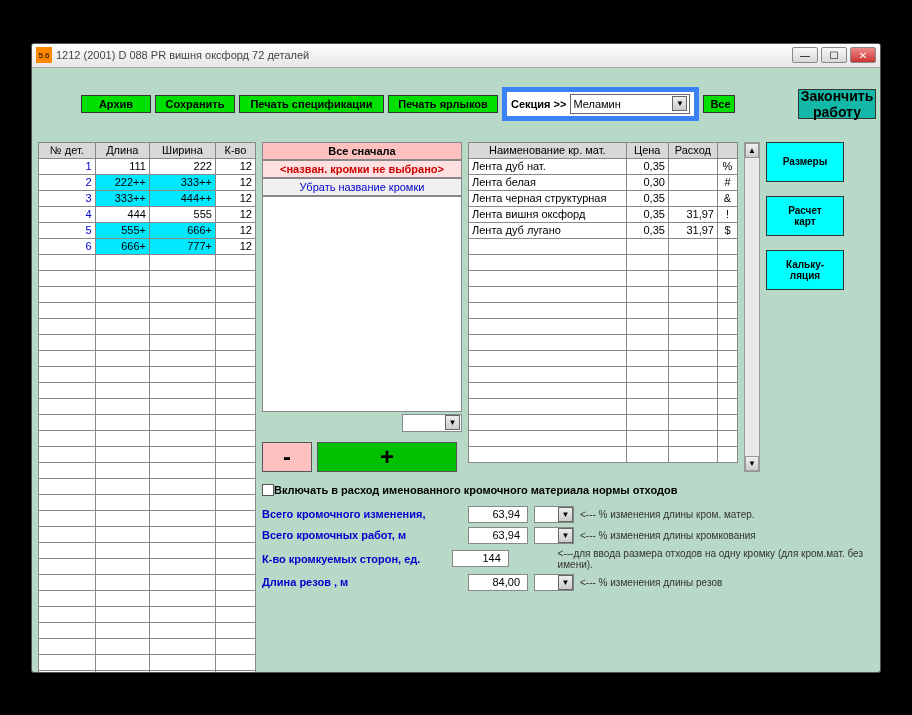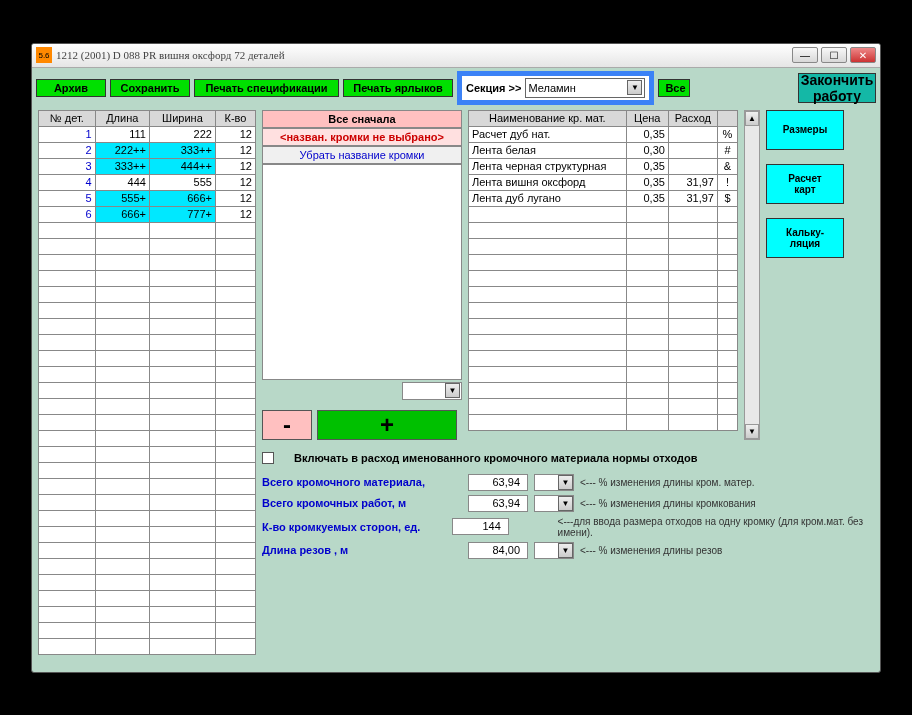--- a/index.html
+++ b/index.html
@@ -33,36 +33,37 @@
   .titlebar .icon {
     width: 16px; height: 16px;
     background: #ff8800;
     font-size: 8px;
     display: flex;
     align-items: center;
     justify-content: center;
     color: #000;
     margin-right: 4px;
   }
-  .titlebar .title { flex: 1; color: #444; font-family: Liberation Serif, serif; }
+  .titlebar .title { flex: 1; color: #444; }
   .win-btns { display: flex; gap: 3px; }
   .win-btn {
     width: 26px; height: 16px;
     border: 1px solid #888;
     border-radius: 2px;
     background: linear-gradient(#f8f8f8,#d8d8d8);
     display: flex; align-items: center; justify-content: center;
     font-size: 10px;
   }
   .win-btn.close { background: linear-gradient(#e88,#c33); color: #fff; }
   .toolbar {
     display: flex;
     gap: 4px;
-    padding: 3px 4px;
+    padding: 19px 4px;
     align-items: center;
+    margin-left: 45px;
   }
   .btn {
     border: 1px solid #333;
     padding: 2px 6px;
     font-size: 11px;
     text-align: center;
     cursor: pointer;
     font-family: inherit;
   }
   .btn-green { background: #00e000; font-weight: bold; }
@@ -135,21 +136,21 @@
     display: flex;
     align-items: center;
     padding: 0 2px;
   }
   .plus-minus { display: flex; gap: 5px; margin-top: 10px; }
   .minus-btn { width: 50px; height: 30px; background: #ffc0c0; border: 1px solid #555; font-size: 24px; font-weight: bold; display: flex; align-items: center; justify-content: center; }
   .plus-btn { width: 140px; height: 30px; background: #00c000; border: 1px solid #555; font-size: 24px; font-weight: bold; display: flex; align-items: center; justify-content: center; }
   .bottom {
     margin-top: 12px;
   }
-  .checkbox-row { display: flex; align-items: flex-end; gap: 20px; margin-bottom: 10px; }
+  .checkbox-row { display: flex; align-items: flex-end; gap: 0; margin-bottom: 10px; }
   .checkbox { width: 12px; height: 12px; border: 1px solid #555; background: #fff; }
   .summary-row { display: flex; align-items: center; gap: 6px; margin: 4px 0; }
   .summary-label { width: 200px; color: #0000cc; font-weight: bold; }
   .summary-val { width: 60px; border: 1px solid #888; background: #fff; text-align: right; padding: 1px 7px; height: 17px; }
   .summary-hint { color: #333; font-size: 10px; }
   .sel-tiny { width: 40px; height: 17px; border: 1px solid #888; background: #fff; display: flex; justify-content: flex-end; align-items: center; }
   .scroll-col { width: 16px; background: #e8e8e8; border: 1px solid #999; display: flex; flex-direction: column; justify-content: space-between; }
   .scroll-btn { height: 15px; background: linear-gradient(#f0f0f0,#ccc); border: 1px solid #999; display: flex; align-items: center; justify-content: center; font-size: 8px; }
 </style>
 </head>
@@ -417,21 +418,21 @@
         <div class="col right-table">
           <table class="grid" id="right-grid">
               <tbody>
                 <tr>
                   <th style="width:140px">Наименование кр. мат.</th>
                   <th style="width:38px">Цена</th>
                   <th style="width:44px">Расход</th>
                   <th style="width:18px"></th>
                 </tr>
                 <tr>
-                  <td style="text-align:left">Расчет дуб нат.</td>
+                  <td style="text-align:left">Лента дуб нат.</td>
                   <td>0,35</td>
                   <td></td>
                   <td style="text-align:center">%</td>
                 </tr>
                 <tr>
                   <td style="text-align:left">Лента белая</td>
                   <td>0,30</td>
                   <td></td>
                   <td style="text-align:center">#</td>
                 </tr>
@@ -555,21 +556,21 @@
         </div>
       </div>
 
       <div class="bottom">
         <div class="checkbox-row">
           <div class="checkbox"></div>
           <span style="font-weight:bold">Включать в расход именованного кромочного материала нормы отходов</span>
         </div>
         <div id="summary-rows">
             <div class="summary-row">
-              <div class="summary-label">Всего кромочного материала,</div>
+              <div class="summary-label">Всего кромочного изменения,</div>
               <div class="summary-val">63,94</div>
               <div class="sel-tiny">
                 <span class="arrow-btn">▼</span>
               </div>
               <div class="summary-hint">&lt;---  % изменения длины кром. матер.</div>
             </div>
             <div class="summary-row">
               <div class="summary-label">Всего кромочных работ, м</div>
               <div class="summary-val">63,94</div>
               <div class="sel-tiny">

